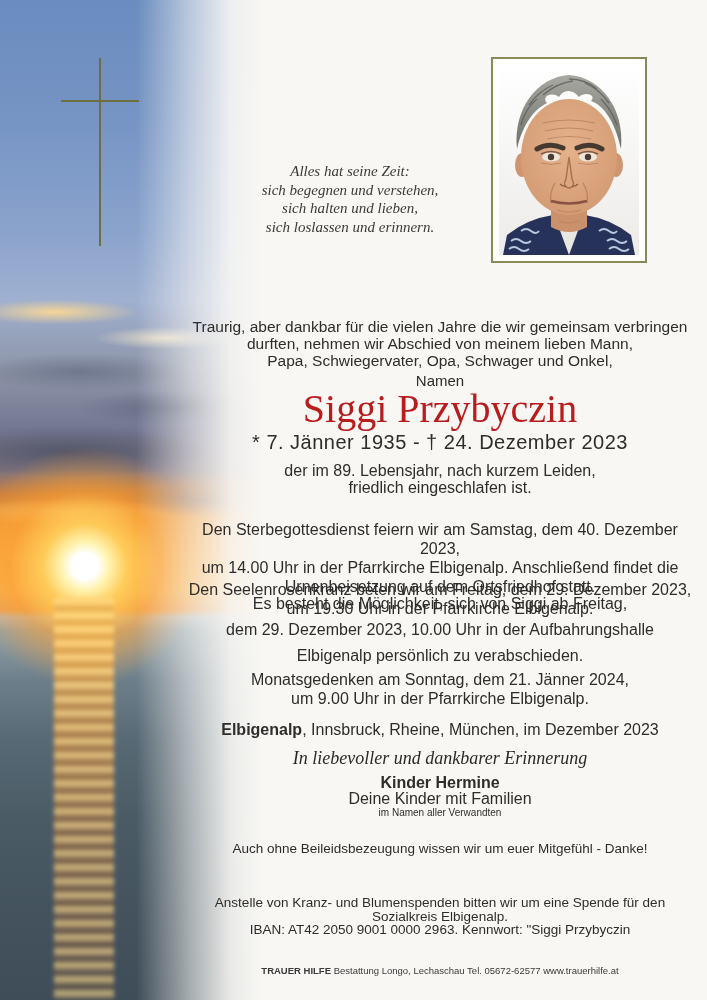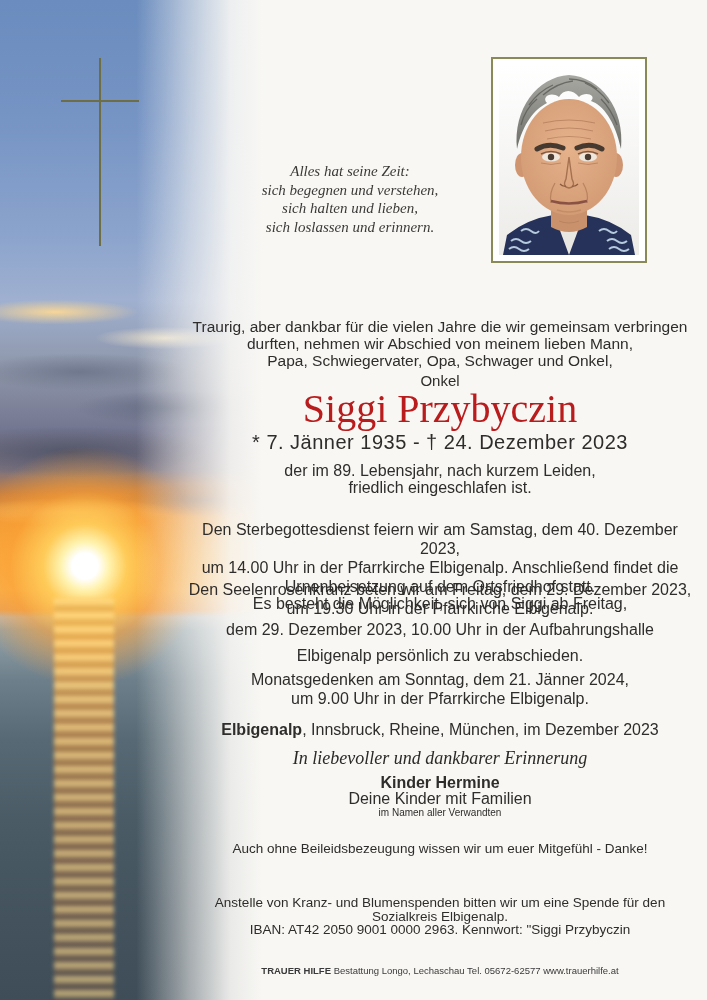--- a/index.html
+++ b/index.html
@@ -180,21 +180,21 @@
       <path d="M58,145 Q70,149 82,145" stroke="#c08a64" stroke-width="1.4" fill="none" opacity="0.8"></path>
 
       <path d="M60,156 Q70,160 80,156" stroke="#b07a58" stroke-width="1" fill="none" opacity="0.6"></path>
     </svg>
   </div>
 
   <div class="col">
     <div class="intro">Traurig, aber dankbar für die vielen Jahre die wir gemeinsam verbringen
 durften, nehmen wir Abschied von meinem lieben Mann,
 Papa, Schwiegervater, Opa, Schwager und Onkel,</div>
-    <div class="herrn">Onkel</div>
+    <div class="herrn">Namen</div>
     <div class="name">Siggi Przybyczin</div>
     <div class="dates">* 7. Jänner 1935  -  † 24. Dezember 2023</div>
     <div class="agenote">der im 89. Lebensjahr, nach kurzem Leiden,
 friedlich eingeschlafen ist.</div>
     <div class="service">Den Sterbegottesdienst feiern wir am Samstag, dem 40. Dezember 2023,
 um 14.00 Uhr in der Pfarrkirche Elbigenalp. Anschließend findet die
 Urnenbeisetzung auf dem Ortsfriedhof statt.</div>
     <div class="rosary">Den Seelenrosenkranz beten wir am Freitag, dem 29. Dezember 2023,
 um 19.30 Uhr in der Pfarrkirche Elbigenalp.</div>
     <div class="farewell">Es besteht die Möglichkeit, sich von Siggi ab Freitag,

